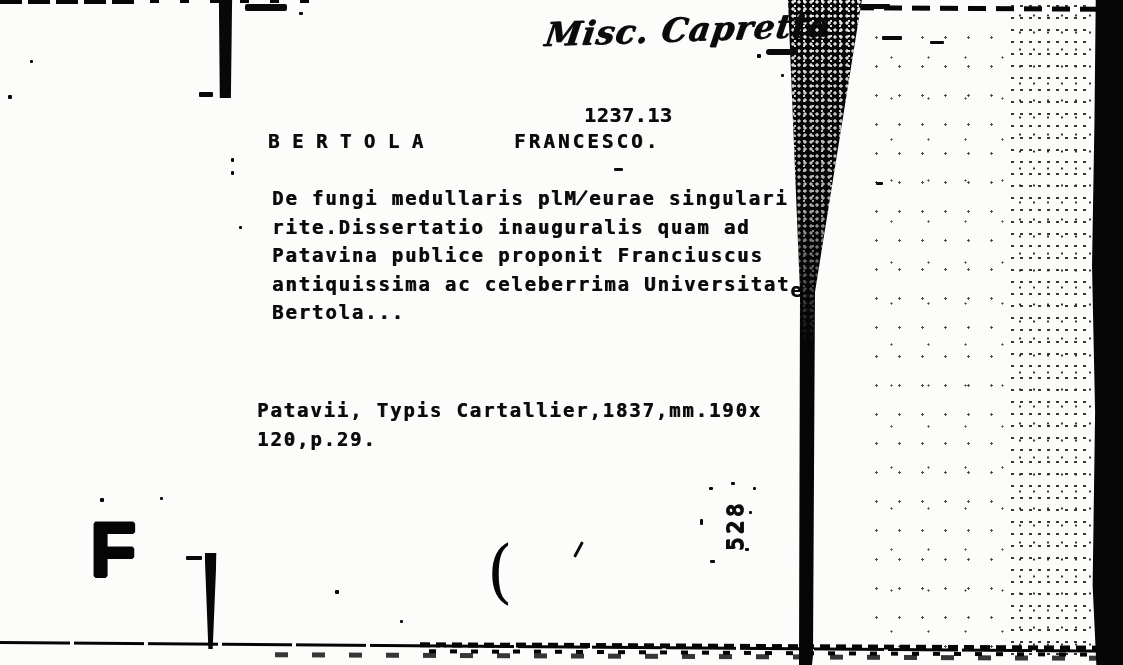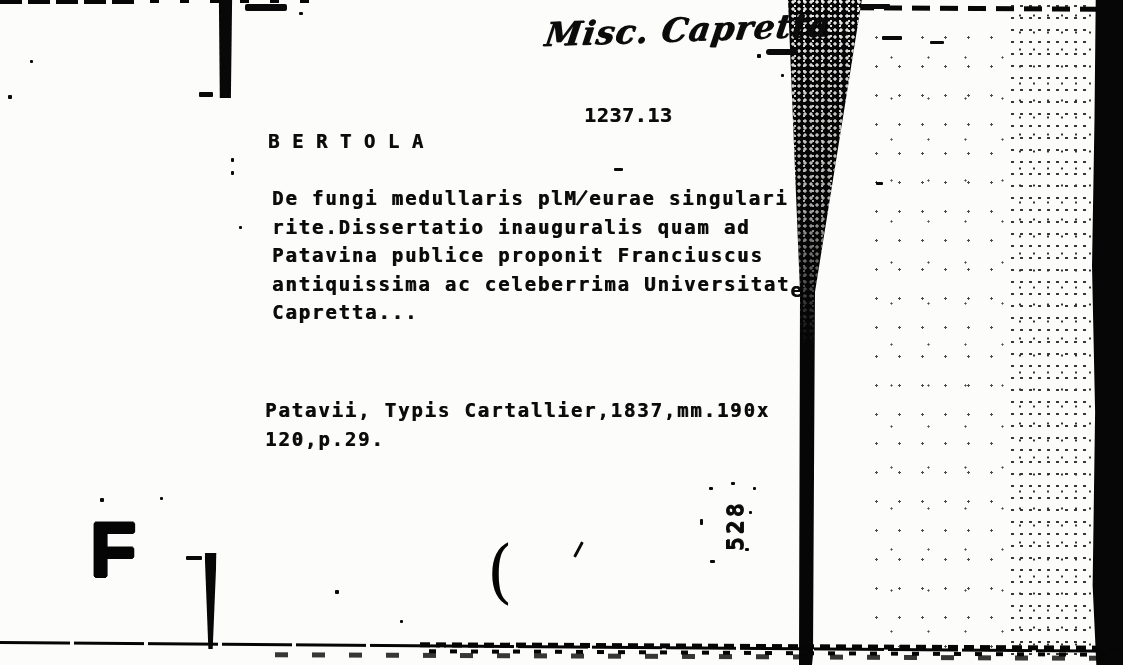--- a/index.html
+++ b/index.html
@@ -6,21 +6,21 @@
   .scan{
     position:relative; width:1123px; height:665px; overflow:hidden;
     background:#fcfcfa; font-family:"DejaVu Sans Mono", monospace; color:#0b0b0b;
   }
   
   .tw{ font-weight:bold; text-shadow:0.6px 0.4px 0.4px rgba(0,0,0,.8); }
   .heading-surname{ position:absolute; left:268px; top:130px; font-size:19px; letter-spacing:12.5px;text-align:center; }
   .heading-forename{ position:absolute; left:514px; top:130px; font-size:19px; letter-spacing:3.2px; }
   .callnum{ position:absolute; left:584px; top:80px; font-size:20px; letter-spacing:0.6px;margin-top:23px; }
   .body-block{ position:absolute; left:272px; top:184px; width:600px; }
-  .imprint-block{ position:absolute; left:257px; top:396px; width:600px;margin-left:8px; }
+  .imprint-block{ position:absolute; left:257px; top:396px; width:600px; }
   .tline{ font-size:19px; line-height:28.5px; letter-spacing:1.85px; white-space:pre; }
   .drop{ position:relative; top:6px; display:inline-block; }
   
   .handwriting{
     position:absolute; left:545px; top:10px; font-family:"DejaVu Serif", serif;
     font-style:italic; font-weight:bold; font-size:33px; letter-spacing:1px;
     transform:rotate(-2deg) skewX(-10deg); text-shadow:0.8px 0.6px 0.6px rgba(0,0,0,.9);
   }
   
   .big-letter{
@@ -129,27 +129,28 @@
   <div class="sp" style="left:700px;top:519px;width:3px;height:6px;"></div>
   <div class="sp" style="left:749px;top:511px;width:3px;height:3px;"></div>
   <div class="sp" style="left:745px;top:548px;width:4px;height:3px;"></div>
   <div class="sp" style="left:710px;top:560px;width:5px;height:3px;"></div>
 
   <div class="handwriting">Misc. Capretta</div>
 
   <div class="callnum tw">1237.13</div>
 
   <div class="heading-surname tw">BERTOLA</div>
+  <div class="heading-forename tw">FRANCESCO.</div>
 
   <div class="body-block tw">
     <div class="tline">De fungi medullaris plM̸eurae singulari</div>
     <div class="tline">rite.Dissertatio inauguralis quam ad</div>
     <div class="tline">Patavina publice proponit Franciuscus</div>
     <div class="tline"><span>antiquissima ac celeberrima Universitat</span><span class="drop">e</span></div>
-    <div class="tline">Capretta...</div>
+    <div class="tline">Bertola...</div>
   </div>
 
   <div class="imprint-block tw">
     <div class="tline">Patavii, Typis Cartallier,1837,mm.190x</div>
     <div class="tline">120,p.29.</div>
   </div>
 
   <div class="stamp">528</div>
 
   <div class="big-letter">F</div>

